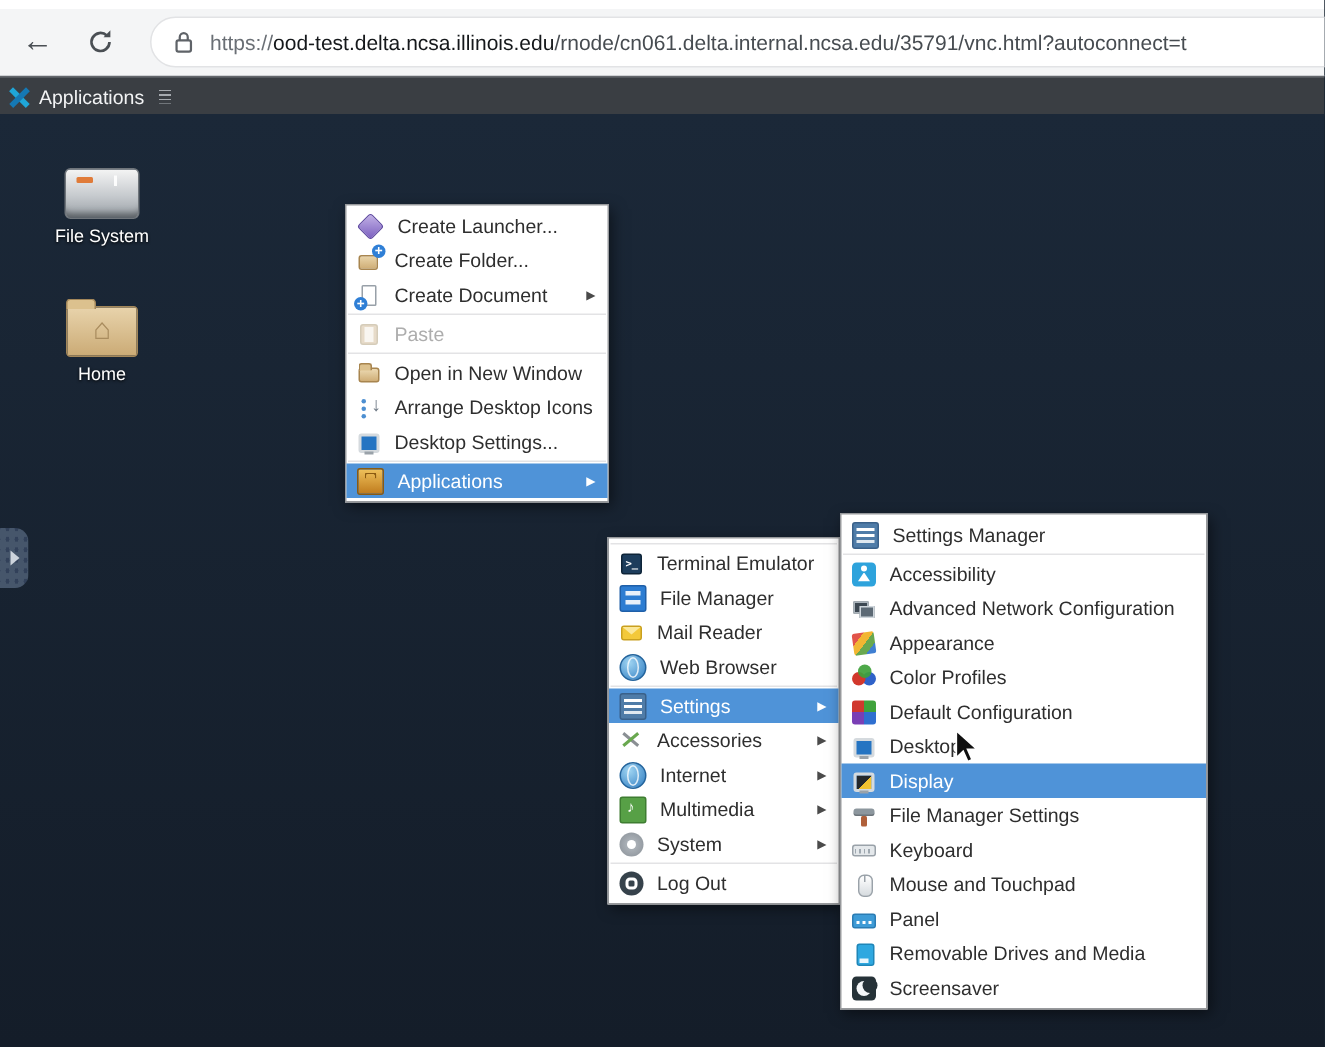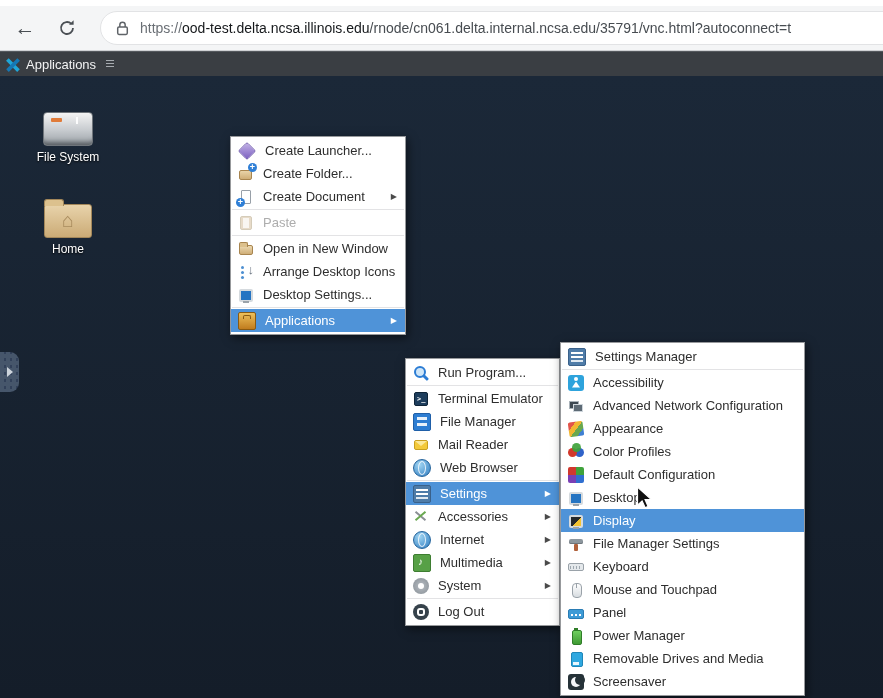--- a/index.html
+++ b/index.html
@@ -254,24 +254,20 @@
       <span class="lbl">Desktop Settings...</span>
     </div>
     <div class="sep"></div>
     <div class="mi hl">
       <span class="ic ic-applications"></span>
       <span class="lbl">Applications</span>
       <span class="arr">▶</span>
     </div>
   </div>
 <div class="menu m2">
-    <div class="mi">
-      <span class="ic ic-run-program"></span>
-      <span class="lbl">Run Program...</span>
-    </div>
     <div class="sep"></div>
     <div class="mi">
       <span class="ic ic-terminal-emulator"></span>
       <span class="lbl">Terminal Emulator</span>
     </div>
     <div class="mi">
       <span class="ic ic-file-manager"></span>
       <span class="lbl">File Manager</span>
     </div>
     <div class="mi">
@@ -356,24 +352,20 @@
       <span class="ic ic-keyboard"></span>
       <span class="lbl">Keyboard</span>
     </div>
     <div class="mi">
       <span class="ic ic-mouse-touchpad"></span>
       <span class="lbl">Mouse and Touchpad</span>
     </div>
     <div class="mi">
       <span class="ic ic-panel"></span>
       <span class="lbl">Panel</span>
-    </div>
-    <div class="mi">
-      <span class="ic ic-power-manager"></span>
-      <span class="lbl">Power Manager</span>
     </div>
     <div class="mi">
       <span class="ic ic-removable-drives"></span>
       <span class="lbl">Removable Drives and Media</span>
     </div>
     <div class="mi">
       <span class="ic ic-screensaver"></span>
       <span class="lbl">Screensaver</span>
     </div>
   </div>

